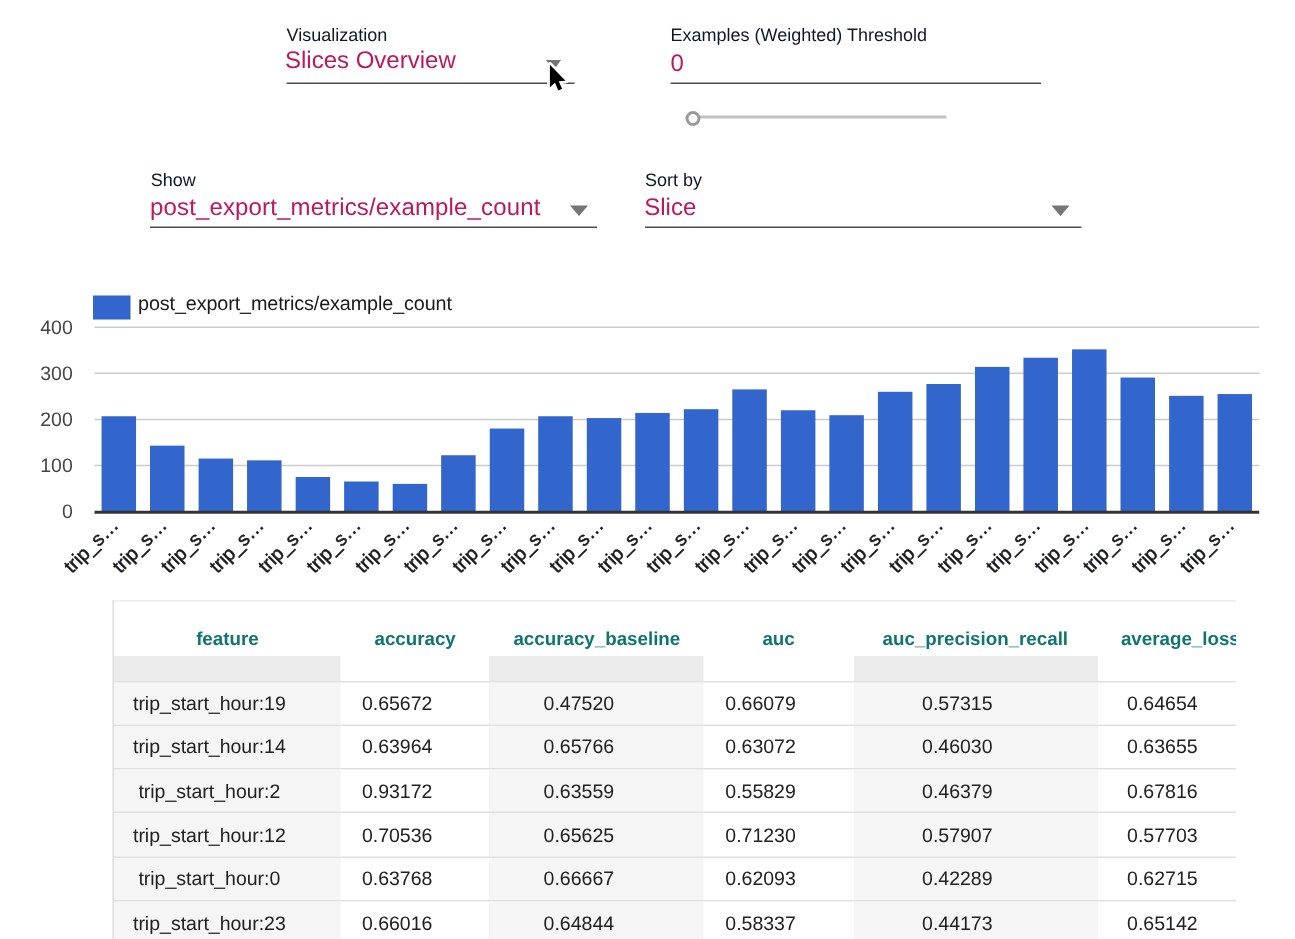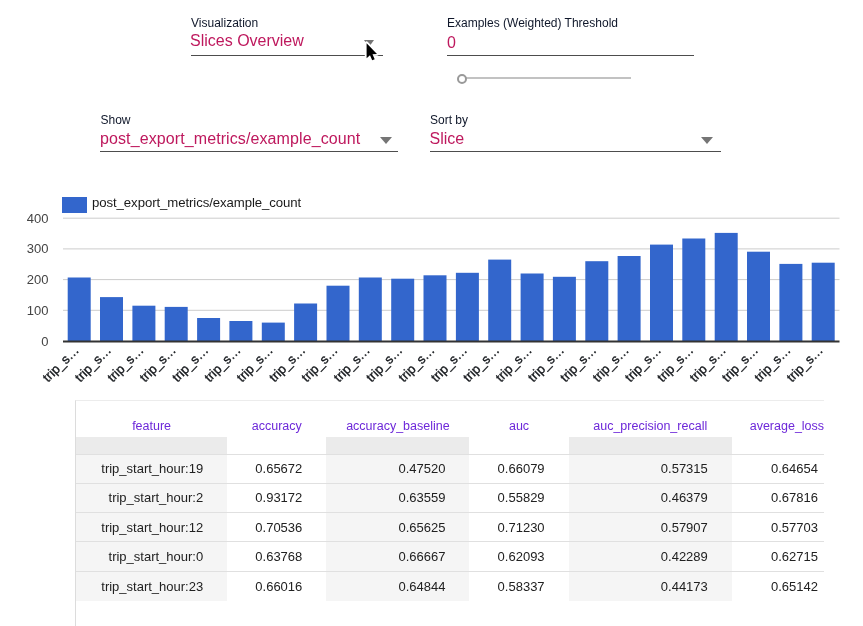--- a/index.html
+++ b/index.html
@@ -3,23 +3,23 @@
 *{margin:0;padding:0;box-sizing:border-box}
 html,body{width:863px;height:626px;background:#fff;font-family:"Liberation Sans",sans-serif;position:relative;overflow:hidden}
 .abs{position:absolute}
 .lbl{font-size:12px;line-height:14px;color:#0f172a}
 .val{font-size:16px;line-height:18px;color:#be185d}
 .ul{height:1px;background:#4d4d4d}
 .tri{width:0;height:0;border-left:6.5px solid transparent;border-right:6.5px solid transparent;border-top:7px solid #757575}
 .tri2{width:0;height:0;border-left:5.5px solid transparent;border-right:5.5px solid transparent;border-top:7px solid #757575}
 table{border-collapse:collapse;table-layout:fixed;width:766px;font-size:13px;color:#212121}
 td,th{overflow:hidden;white-space:nowrap}
-th{font-weight:normal;font-size:12.5px;color:#6d28d9;text-align:center;height:36px;padding-top:14px}
+th{font-weight:bold;font-size:12.5px;color:#0f766e;text-align:center;height:36px;padding-top:14px}
 tr.blank td{height:17px}
-tr.d td{height:29.34px;text-align:right;padding-right:24px;border-top:1px solid #e0e0e0}
+tr.d td{height:29.34px;text-align:center;padding-right:24px;border-top:1px solid #e0e0e0}
 tr.blank td:nth-child(odd){background:#ebebeb}
 tr.d td:nth-child(odd){background:#f5f5f5}
 </style></head><body>
 <div class="abs lbl" style="left:191px;top:16px">Visualization</div>
 <div class="abs val" style="left:190px;top:32px">Slices Overview</div>
 <div class="abs ul" style="left:190.5px;top:55px;width:192px"></div>
 <div class="abs tri2" style="left:363.5px;top:40px"></div>
 <svg class="abs" style="left:363.5px;top:41px" width="16" height="22" viewBox="0 0 16 22">
     <path d="M2.6 2.2 L2.6 17.2 L6.0 14.2 L8.2 19.3 L10.7 18.2 L8.5 13.2 L13.0 12.9 Z" fill="none" stroke="#fff" stroke-width="3.6" stroke-linejoin="round"></path>
     <path d="M2.6 2.2 L2.6 17.2 L6.0 14.2 L8.2 19.3 L10.7 18.2 L8.5 13.2 L13.0 12.9 Z" fill="#000"></path>
@@ -128,20 +128,28 @@
         </tr>
 <tr class="d">
           <td>trip_start_hour:19</td>
           <td>0.65672</td>
           <td>0.47520</td>
           <td>0.66079</td>
           <td>0.57315</td>
           <td>0.64654</td>
         </tr>
 <tr class="d">
+          <td>trip_start_hour:14</td>
+          <td>0.63964</td>
+          <td>0.65766</td>
+          <td>0.63072</td>
+          <td>0.46030</td>
+          <td>0.63655</td>
+        </tr>
+<tr class="d">
           <td>trip_start_hour:2</td>
           <td>0.93172</td>
           <td>0.63559</td>
           <td>0.55829</td>
           <td>0.46379</td>
           <td>0.67816</td>
         </tr>
 <tr class="d">
           <td>trip_start_hour:12</td>
           <td>0.70536</td>

